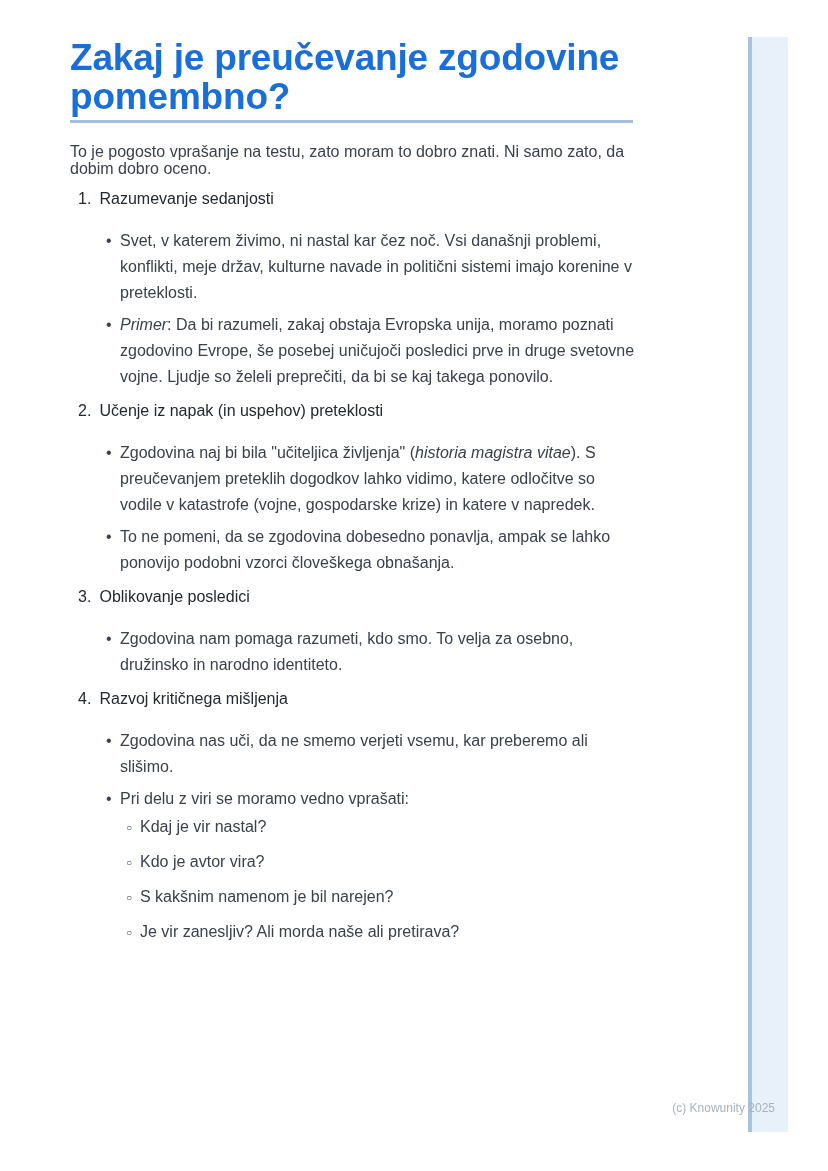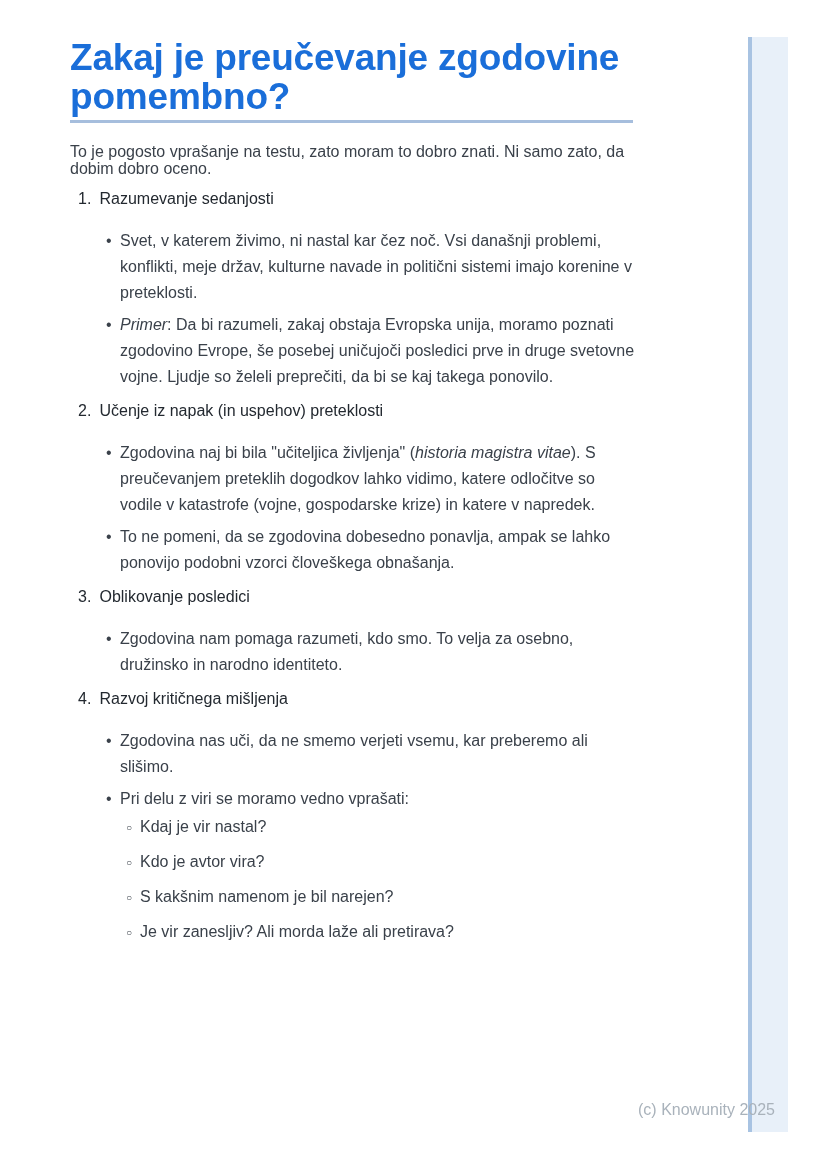--- a/index.html
+++ b/index.html
@@ -107,21 +107,21 @@
     position:absolute;
     left:-14px;
     top:1px;
     font-size:10px;
     color:var(--body-text);
   }
   .footer{
     position:absolute;
     top:1101px;
     right:53px;
-    font-size:16px;
+    font-size:12px;
     color:var(--footer-text);
     z-index:2;
   }
 </style>
 </head>
 <body>
 
 <div class="page">
   <div class="edge-stripe"></div>
 
@@ -151,21 +151,21 @@
           </ul>
         </li>
         <li class="section-item">
           <div class="sec-head"><span class="num">4.</span> <span class="sec-title">Razvoj kritičnega mišljenja</span></div>
           <ul class="bullets">
             <li class="bullet"><span class="bullet-text"><span>Zgodovina nas uči, da ne smemo verjeti vsemu, kar preberemo ali slišimo.</span></span></li>
             <li class="bullet"><span class="bullet-text"><span>Pri delu z viri se moramo vedno vprašati:</span></span><ul class="subs">
                 <li class="sub-bullet">Kdaj je vir nastal?</li>
                 <li class="sub-bullet">Kdo je avtor vira?</li>
                 <li class="sub-bullet">S kakšnim namenom je bil narejen?</li>
-                <li class="sub-bullet">Je vir zanesljiv? Ali morda laže ali pretirava?</li>
+                <li class="sub-bullet">Je vir zanesljiv? Ali morda naše ali pretirava?</li>
               </ul></li>
           </ul>
         </li>
       </ol>
   </div>
 
   <div class="footer">(c) Knowunity 2025</div>
 </div>
 
 </body></html>

